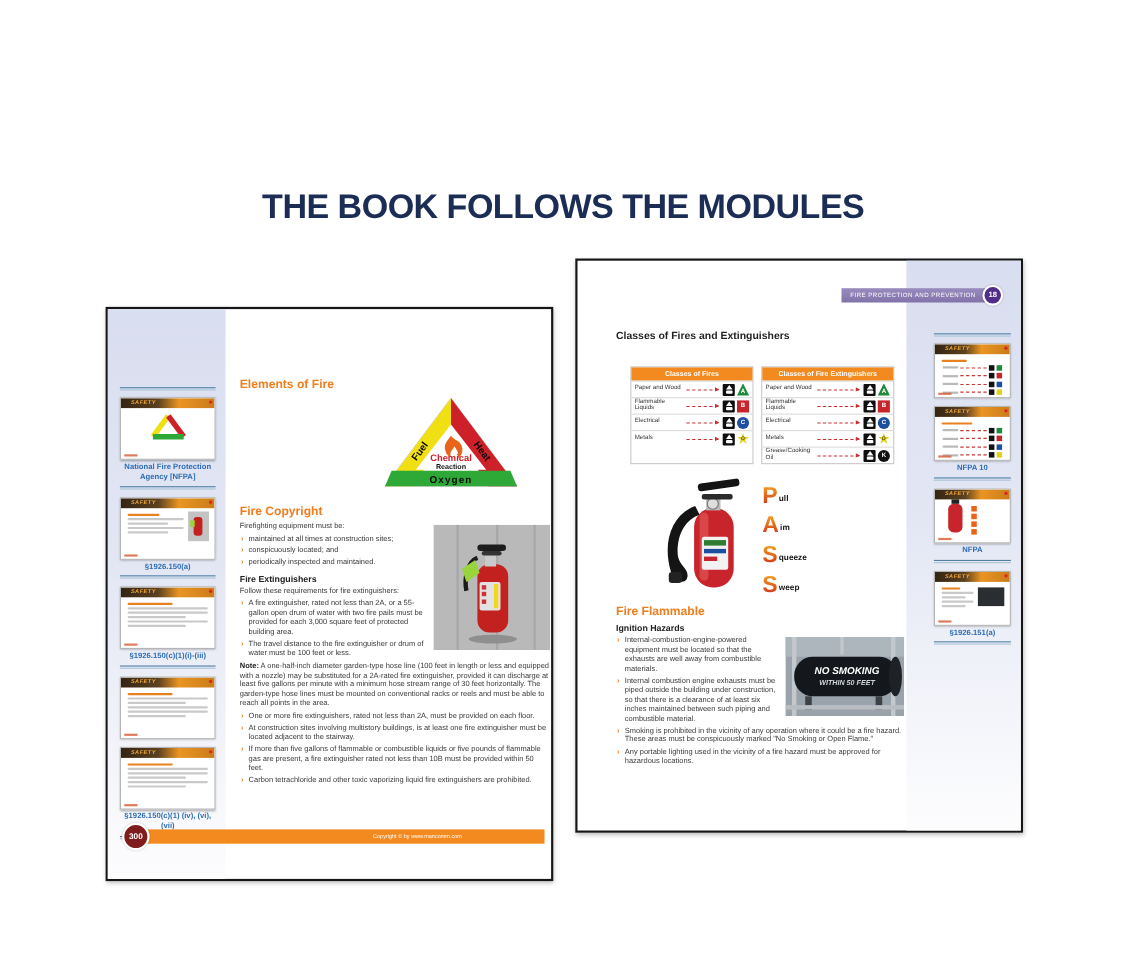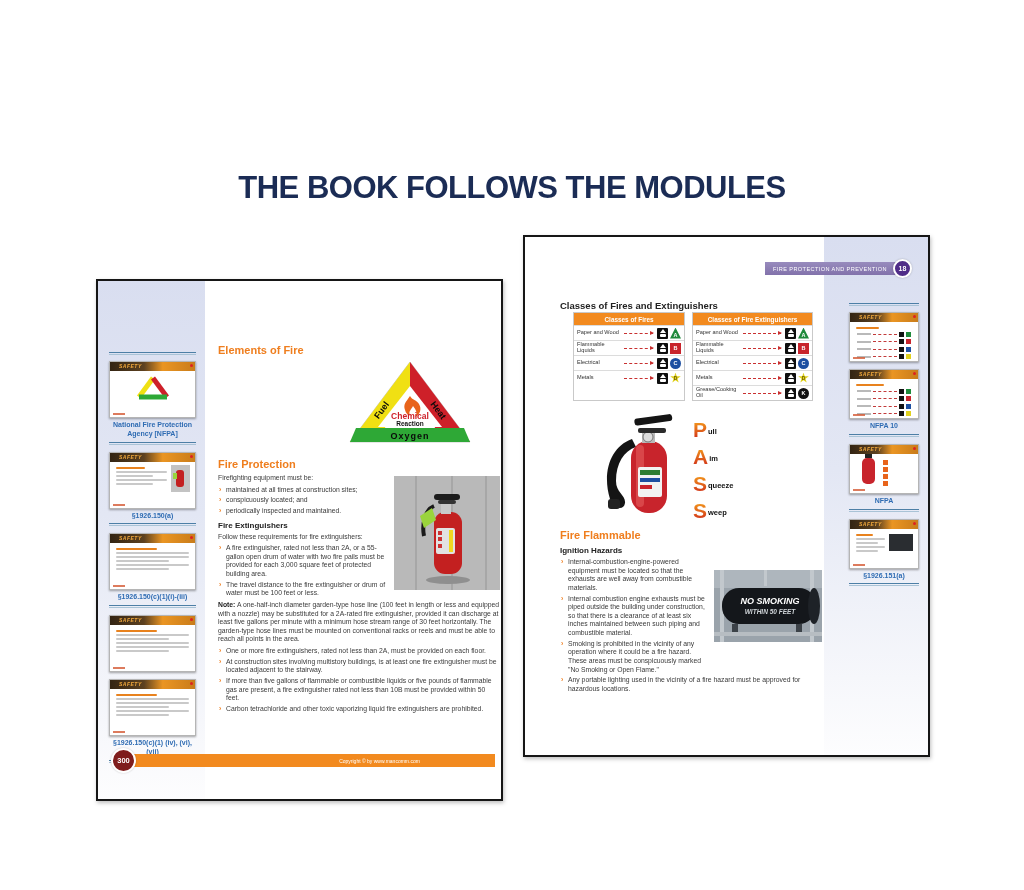--- a/index.html
+++ b/index.html
@@ -90,21 +90,21 @@
 
   
   .chap-bar { position:absolute; top:25px; left:240px; width:138px; height:13px;
     background:linear-gradient(to bottom,#988bbd,#8272ab); display:flex; align-items:center; }
   .chap-label { color:#fff; font-size:5.6px; letter-spacing:.4px; padding-left:8px; white-space:nowrap; }
   .chap-circle { position:absolute; right:-9px; top:-3px; width:19px; height:19px; border-radius:50%;
     background:#502d88; border:2px solid #fff; box-shadow:0 0 2px rgba(0,0,0,.25);
     display:flex; align-items:center; justify-content:center; color:#fff; font-size:7px; font-weight:bold; }
 
   .content.r { left:35px; top:63px; width:262px; }
-  .sec-h { color:#222; font-size:9.5px; font-weight:bold; margin-bottom:1px; }
+  .sec-h { color:#222; font-size:9.5px; font-weight:bold; margin-bottom:22px; }
   .tables-row { display:flex; gap:7px; margin-left:13px; }
   .ftable { border:1px solid #c9c9c9; background:#fff; }
   .ftable.t1 { width:112px; } .ftable.t2 { width:121px; }
   .ft-head { background:#f28a1f; color:#fff; font-weight:bold; font-size:6.4px; text-align:center; padding:2.5px 0; }
   .ft-row { display:flex; align-items:center; height:15px; padding:0 3px; border-top:1px solid #dcdcdc; }
   .ft-label { width:46px; font-size:5.6px; color:#333; line-height:1.05; }
   .ft-arrow { flex:1; border-top:1px dashed #c93030; margin:0 4px 0 1px; position:relative; }
   .ft-arrow::after { content:""; position:absolute; right:-1px; top:-3px;
     border-left:4px solid #c93030; border-top:2.5px solid transparent; border-bottom:2.5px solid transparent; }
   .ft-icons { display:flex; gap:2px; align-items:center; }
@@ -122,21 +122,21 @@
   .badge.k { background:#111; border-radius:50%; }
 
   .pass-row { display:flex; margin:10px 0 6px 38px; gap:10px; }
   .pass-list { display:flex; flex-direction:column; gap:3px; padding-top:4px; }
   .pass-item { display:flex; align-items:flex-end; height:24px; }
   .pass-letter { font-size:21px; font-weight:bold; line-height:.92;
     background:linear-gradient(#f6a21c,#d0301a); -webkit-background-clip:text; background-clip:text;
     -webkit-text-fill-color:transparent; color:#e0551b; }
   .pass-rest { font-size:7.5px; font-weight:bold; color:#111; margin:0 0 3px 1px; }
 
-  .tank-photo { float:right; width:108px; height:72px; margin:12px 0 4px 6px; }
+  .tank-photo { float:right; width:108px; height:72px; margin:0 0 4px 6px; }
 </style>
 </head>
 <body>
 
 <div class="canvas">
 
   <div class="main-title">THE BOOK FOLLOWS THE MODULES</div>
 
   <div class="page left">
     <div class="strip l"></div>
@@ -260,21 +260,21 @@
           <polygon points="64,26 96,67 32,67" fill="#ffffff"></polygon>
           <path d="M64,36 c-4,6 -7,8 -5,14 c1,4 4,6 5,5 c-2,-4 2,-6 3,-9 c3,4 5,7 2,11 c5,-2 7,-8 4,-13 c-2,-4 -7,-4 -9,-8 z" fill="#e8641b"></path>
           <text x="64" y="59" text-anchor="middle" font-size="8.5" font-weight="bold" fill="#ce2029">Chemical</text>
           <text x="64" y="66" text-anchor="middle" font-size="6.5" font-weight="bold" fill="#111">Reaction</text>
           <text x="64" y="79" text-anchor="middle" font-size="9" font-weight="bold" fill="#0a0a0a" letter-spacing="1">Oxygen</text>
           <text x="38" y="52" text-anchor="middle" font-size="9" font-weight="bold" fill="#0a0a0a" transform="rotate(-53 38 52)">Fuel</text>
           <text x="90" y="52" text-anchor="middle" font-size="9" font-weight="bold" fill="#0a0a0a" transform="rotate(53 90 52)">Heat</text>
         </svg>
       </div>
 
-      <div class="oh">Fire Protection</div>
+      <div class="oh">Fire Copyright</div>
 
       <div class="ext-photo">
         <svg width="106" height="114" viewBox="0 0 106 114">
           <rect width="106" height="114" fill="#b9b9b9"></rect>
           <line x1="22" y1="0" x2="22" y2="114" stroke="#a7a7a7" stroke-width="2"></line>
           <line x1="58" y1="0" x2="58" y2="114" stroke="#a7a7a7" stroke-width="2"></line>
           <line x1="92" y1="0" x2="92" y2="114" stroke="#a7a7a7" stroke-width="2"></line>
           <ellipse cx="54" cy="104" rx="22" ry="4" fill="#8f8f8f"></ellipse>
           <rect x="40" y="36" width="28" height="62" rx="11" fill="#c32020"></rect>
           <rect x="42" y="52" width="19" height="26" rx="2" fill="#e2e2e2"></rect>

